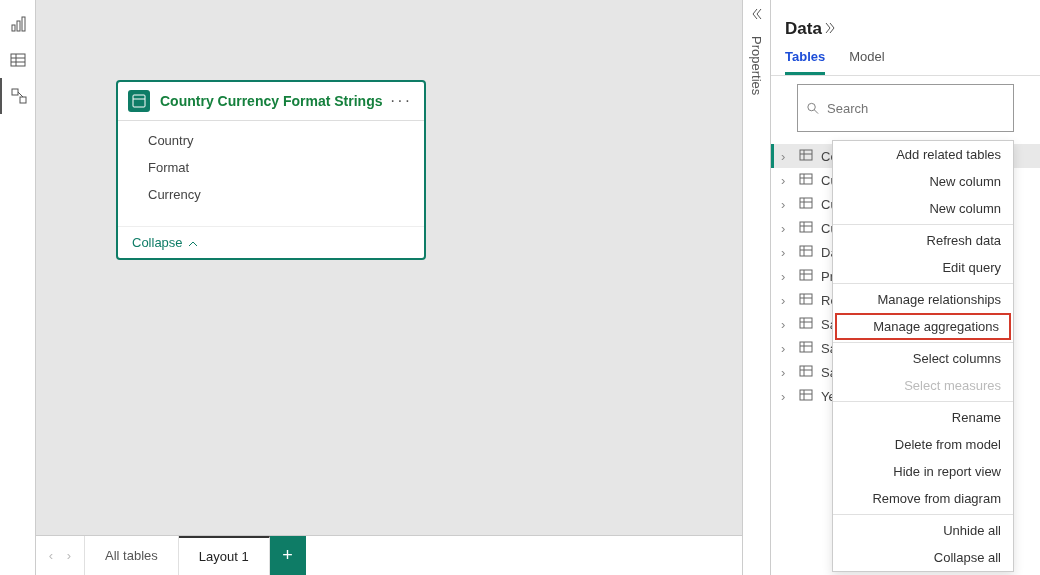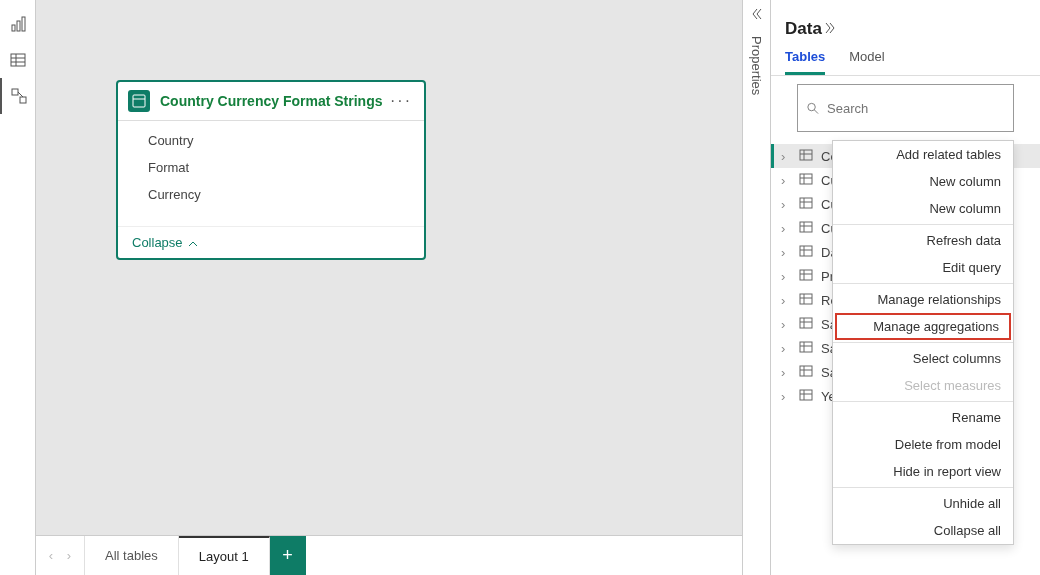--- a/index.html
+++ b/index.html
@@ -323,16 +323,17 @@
     <div class="sep"></div>
     <div class="item">Manage relationships</div>
     <div class="item boxed">Manage aggregations</div>
     <div class="sep"></div>
     <div class="item">Select columns</div>
     <div class="item disabled">Select measures</div>
     <div class="sep"></div>
     <div class="item">Rename</div>
     <div class="item">Delete from model</div>
     <div class="item">Hide in report view</div>
+    <div class="item">Remove from diagram</div>
     <div class="sep"></div>
     <div class="item">Unhide all</div>
     <div class="item">Collapse all</div>
   </div>
 
 </body></html>

